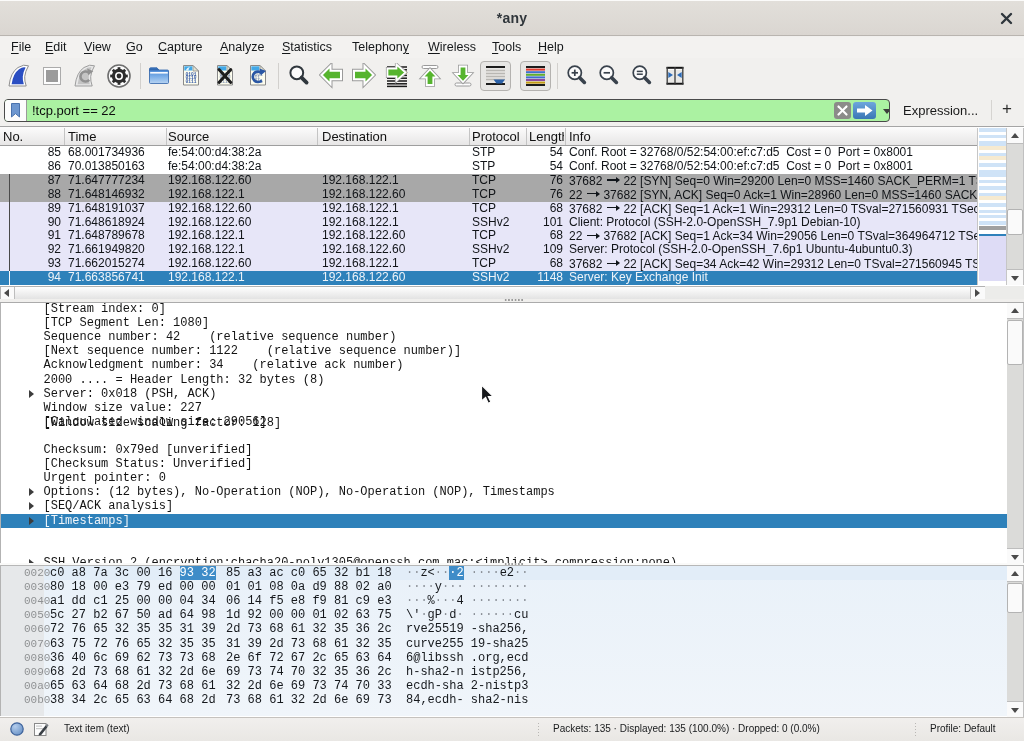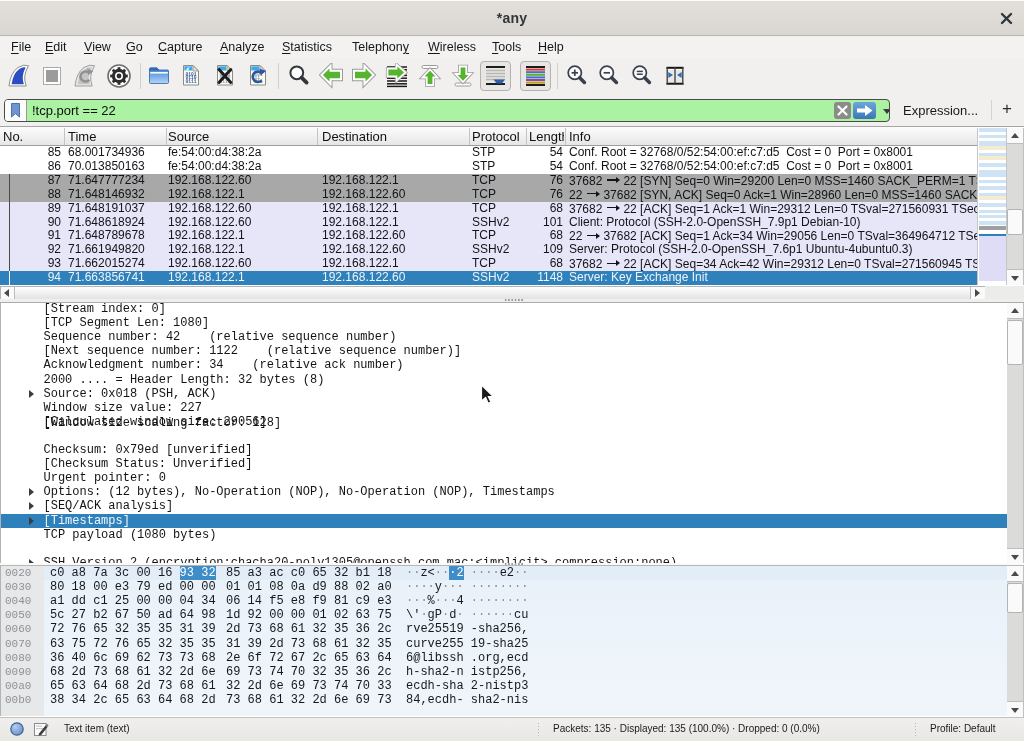--- a/index.html
+++ b/index.html
@@ -60,21 +60,21 @@
   
   #details{left:0;top:302px;width:1024px;height:261px;background:#fff;border-top:1px solid #ababab;box-sizing:border-box;overflow:hidden;}
   .drow{position:absolute;left:0;width:1007px;height:14.16px;font-family:"Liberation Mono",monospace;font-size:12px;line-height:14.16px;white-space:pre;color:#141414;}
   .tri-r{position:absolute;width:0;height:0;border-top:4px solid transparent;border-bottom:4px solid transparent;border-left:5px solid #3c3c3c;top:3px;}
   .tri-d{position:absolute;width:0;height:0;border-left:4px solid transparent;border-right:4px solid transparent;border-top:5px solid #3c3c3c;top:5px;}
   #dvsb{position:absolute;left:1007px;top:0;width:17px;height:260px;background:#dbdbd9;border-right:1px solid #c0c0c0;box-sizing:border-box;}
   #split2{left:0;top:563px;width:1024px;height:3px;background:#fafaf9;}
   
   #hexpane{left:0;top:565px;width:1024px;height:152px;background:#fff;border-top:1px solid #b7b7b7;box-sizing:border-box;overflow:hidden;}
   .hrow{position:absolute;left:0;width:1007px;height:14.1px;font-family:"Liberation Mono",monospace;font-size:12px;line-height:14.1px;white-space:pre;}
-  .hoff{position:absolute;left:0;top:0;width:44px;height:14.1px;color:#8f9193;padding-left:5px;box-sizing:border-box;font-size:11px;line-height:14.1px;}
+  .hoff{position:absolute;left:0;top:0;width:44px;height:14.1px;color:#8f9193;padding-left:24px;box-sizing:border-box;font-size:11px;line-height:14.1px;}
   .hbytes{position:absolute;left:50px;top:0;color:#15181c;}
   .hbytes2{position:absolute;left:226px;top:0;color:#15181c;}
   .hascii{position:absolute;left:406px;top:0;color:#15181c;}
   .hascii i{font-style:normal;color:#8a8f96;}
   #hvsb{position:absolute;left:1007px;top:0;width:17px;height:151px;background:#dbdbd9;border-right:1px solid #c0c0c0;box-sizing:border-box;}
   
   #statusbar{left:0;top:717px;width:1024px;height:24px;background:linear-gradient(#f1efed,#e9e7e4);border-top:1px solid #c5c2be;box-sizing:border-box;font-size:10px;color:#191b1d;}
   .ssep{position:absolute;top:5px;width:1px;height:14px;background:repeating-linear-gradient(#b9b7b4 0,#b9b7b4 1px,transparent 1px,transparent 3px);}
 </style>
 </head>
@@ -387,31 +387,30 @@
   <div class="abs" id="split1">
       <div class="dots" style="left:504px"></div>
     </div>
   <div class="abs" id="details">
     <div class="drow" style="top:-1px"><span style="position:absolute;left:43.5px">[Stream index: 0]</span></div>
     <div class="drow" style="top:13.1px"><span style="position:absolute;left:43.5px">[TCP Segment Len: 1080]</span></div>
     <div class="drow" style="top:27.2px"><span style="position:absolute;left:43.5px">Sequence number: 42    (relative sequence number)</span></div>
     <div class="drow" style="top:41.3px"><span style="position:absolute;left:43.5px">[Next sequence number: 1122    (relative sequence number)]</span></div>
     <div class="drow" style="top:55.4px"><span style="position:absolute;left:43.5px">Acknowledgment number: 34    (relative ack number)</span></div>
     <div class="drow" style="top:69.5px"><span style="position:absolute;left:43.5px">2000 .... = Header Length: 32 bytes (8)</span></div>
-    <div class="drow" style="top:83.6px"><div class="tri-r" style="left:29px"></div><span style="position:absolute;left:43.5px">Source: 0x018 (PSH, ACK)</span></div>
+    <div class="drow" style="top:83.6px"><div class="tri-r" style="left:29px"></div><span style="position:absolute;left:43.5px">Server: 0x018 (PSH, ACK)</span></div>
     <div class="drow" style="top:97.7px"><span style="position:absolute;left:43.5px">Window size value: 227</span></div>
     <div class="drow" style="top:111.8px"><span style="position:absolute;left:43.5px">[Calculated window size: 29056]</span></div>
     <div class="drow" style="top:113px"><span style="position:absolute;left:43.5px">[Window size scaling factor: 128]</span></div>
     <div class="drow" style="top:140px"><span style="position:absolute;left:43.5px">Checksum: 0x79ed [unverified]</span></div>
     <div class="drow" style="top:154.1px"><span style="position:absolute;left:43.5px">[Checksum Status: Unverified]</span></div>
     <div class="drow" style="top:168.2px"><span style="position:absolute;left:43.5px">Urgent pointer: 0</span></div>
     <div class="drow" style="top:182.3px"><div class="tri-r" style="left:29px"></div><span style="position:absolute;left:43.5px">Options: (12 bytes), No-Operation (NOP), No-Operation (NOP), Timestamps</span></div>
     <div class="drow" style="top:210.5px;background:#2e81ba;color:#f2f6fa"><div class="tri-r" style="left:29px"></div><span style="position:absolute;left:43.5px">[Timestamps]</span></div>
     <div class="drow" style="top:196.4px"><div class="tri-r" style="left:29px"></div><span style="position:absolute;left:43.5px">[SEQ/ACK analysis]</span></div>
-    <div class="drow" style="top:224.6px"><span style="position:absolute;left:43.5px">TCP payload (1080 bytes)</span></div>
     <div class="drow" style="top:252.8px"><div class="tri-r" style="left:29px"></div><span style="position:absolute;left:43.5px">SSH Version 2 (encryption:chacha20-poly1305@openssh.com mac:&lt;implicit&gt; compression:none)</span></div>
     <div class="abs" style="left:0;top:0;width:1px;height:260px;background:#b3b3b3"></div>
     <div id="dvsb">
       <div class="sbbtn" style="left:0px;top:0px;width:16px;height:15px;border-bottom:1px solid #bdbdbd">
           <div class="arrow" style="left:4px;top:5px;border-left:4px solid transparent;border-right:4px solid transparent;border-bottom:5px solid #4a4a4a"></div>
         </div>
       <div class="sbbtn" style="left:0px;top:245px;width:16px;height:15px;border-top:1px solid #bdbdbd">
           <div class="arrow" style="left:4px;top:6px;border-left:4px solid transparent;border-right:4px solid transparent;border-top:5px solid #4a4a4a"></div>
         </div>
       <div class="sbbtn" style="left:0px;top:17px;width:16px;height:45px;border:1px solid #b3b3b3;border-radius:2px;box-sizing:border-box"></div>

